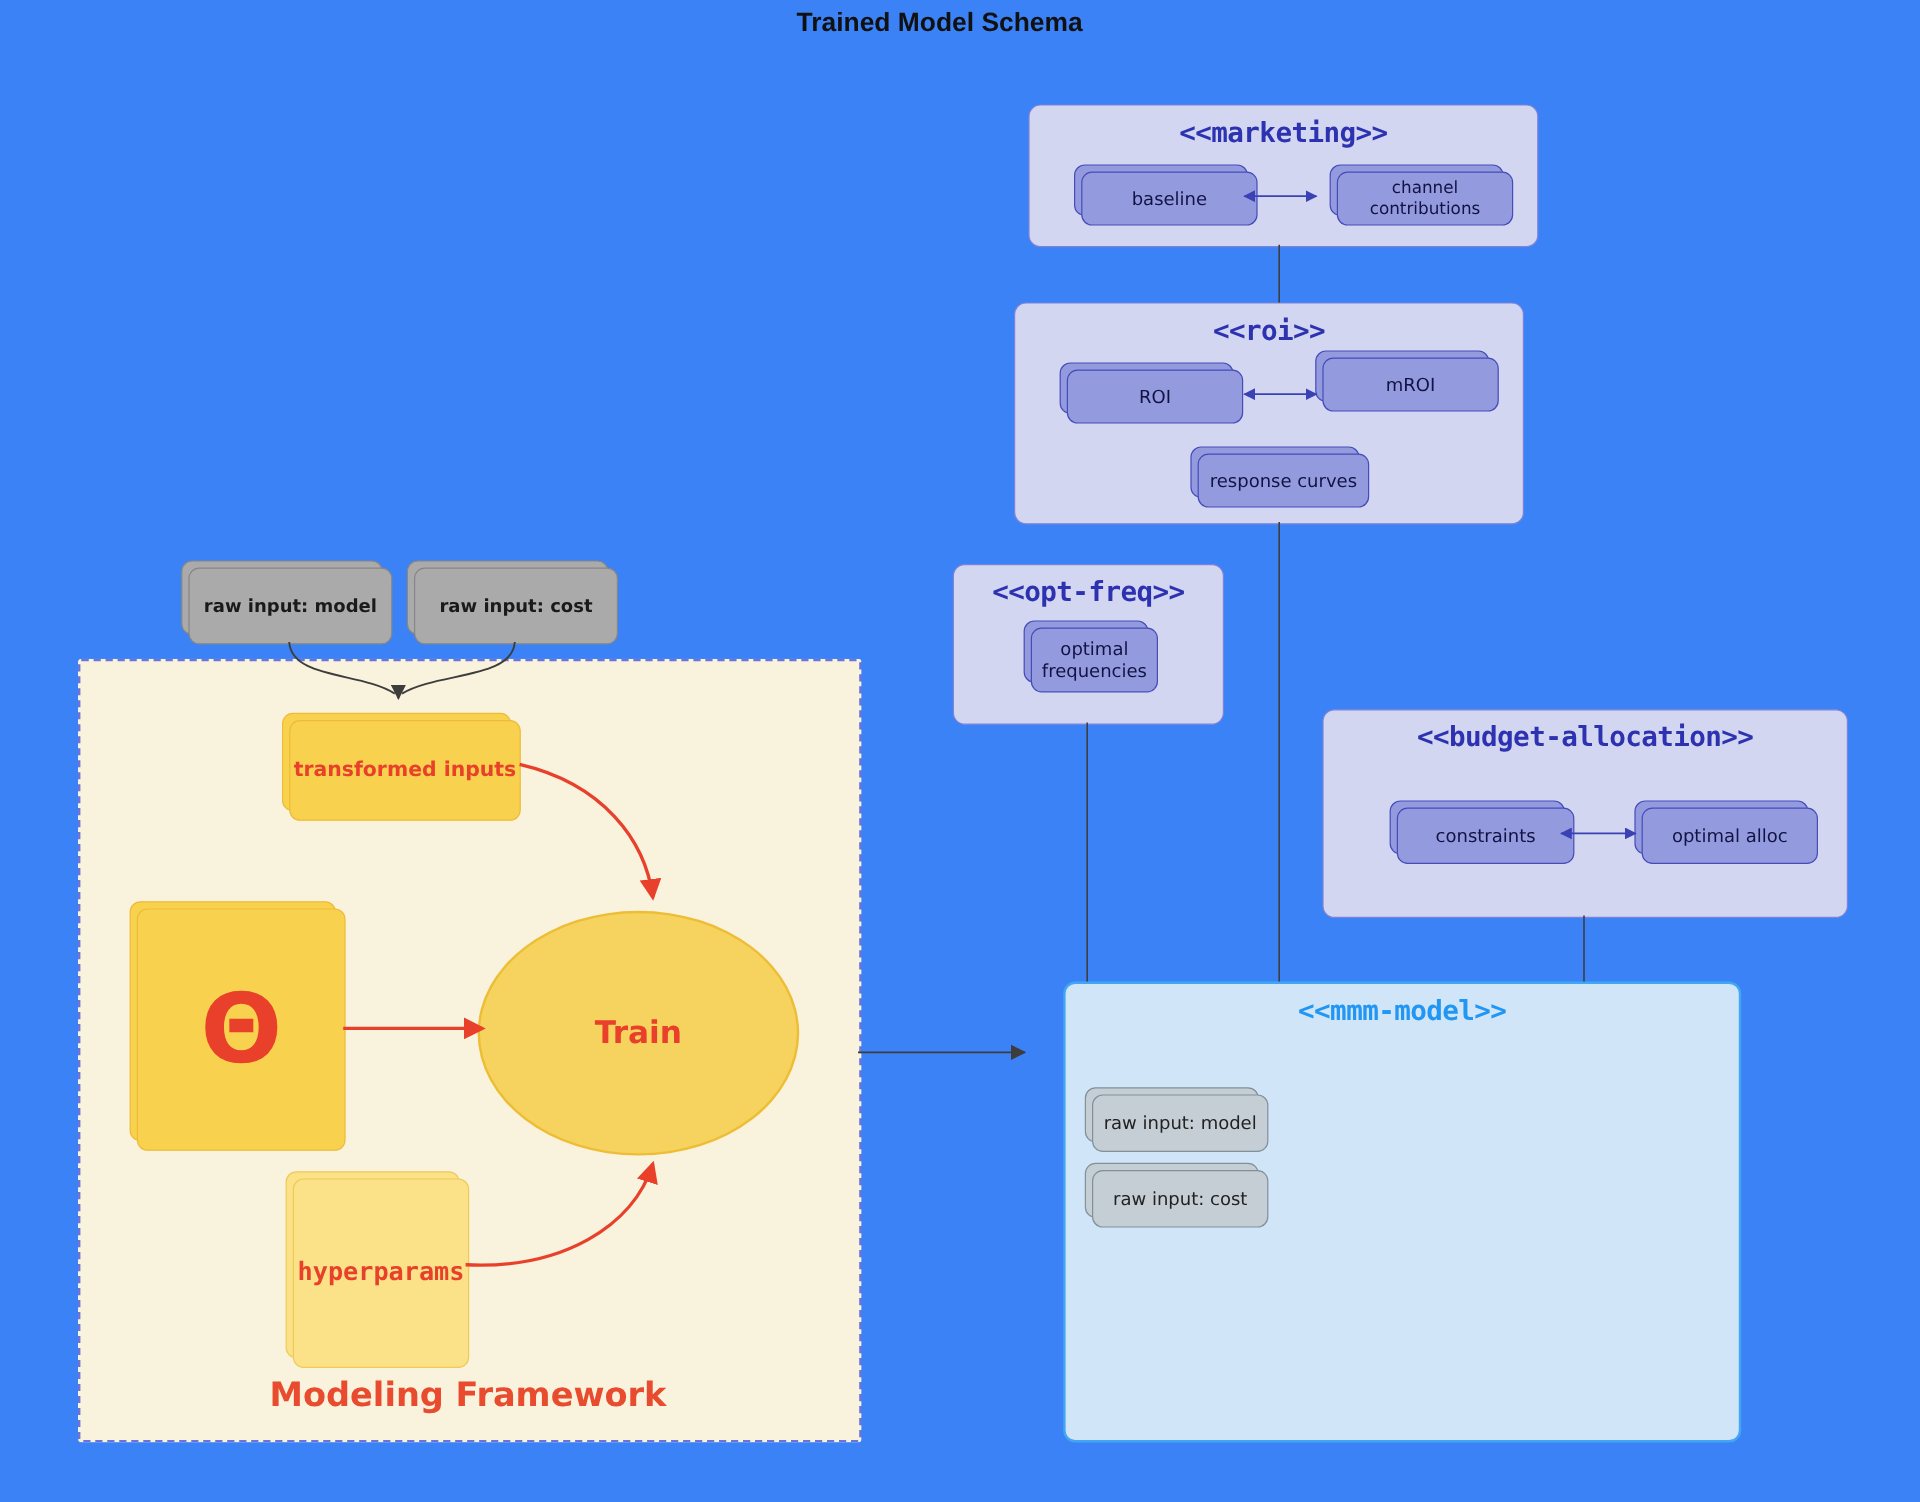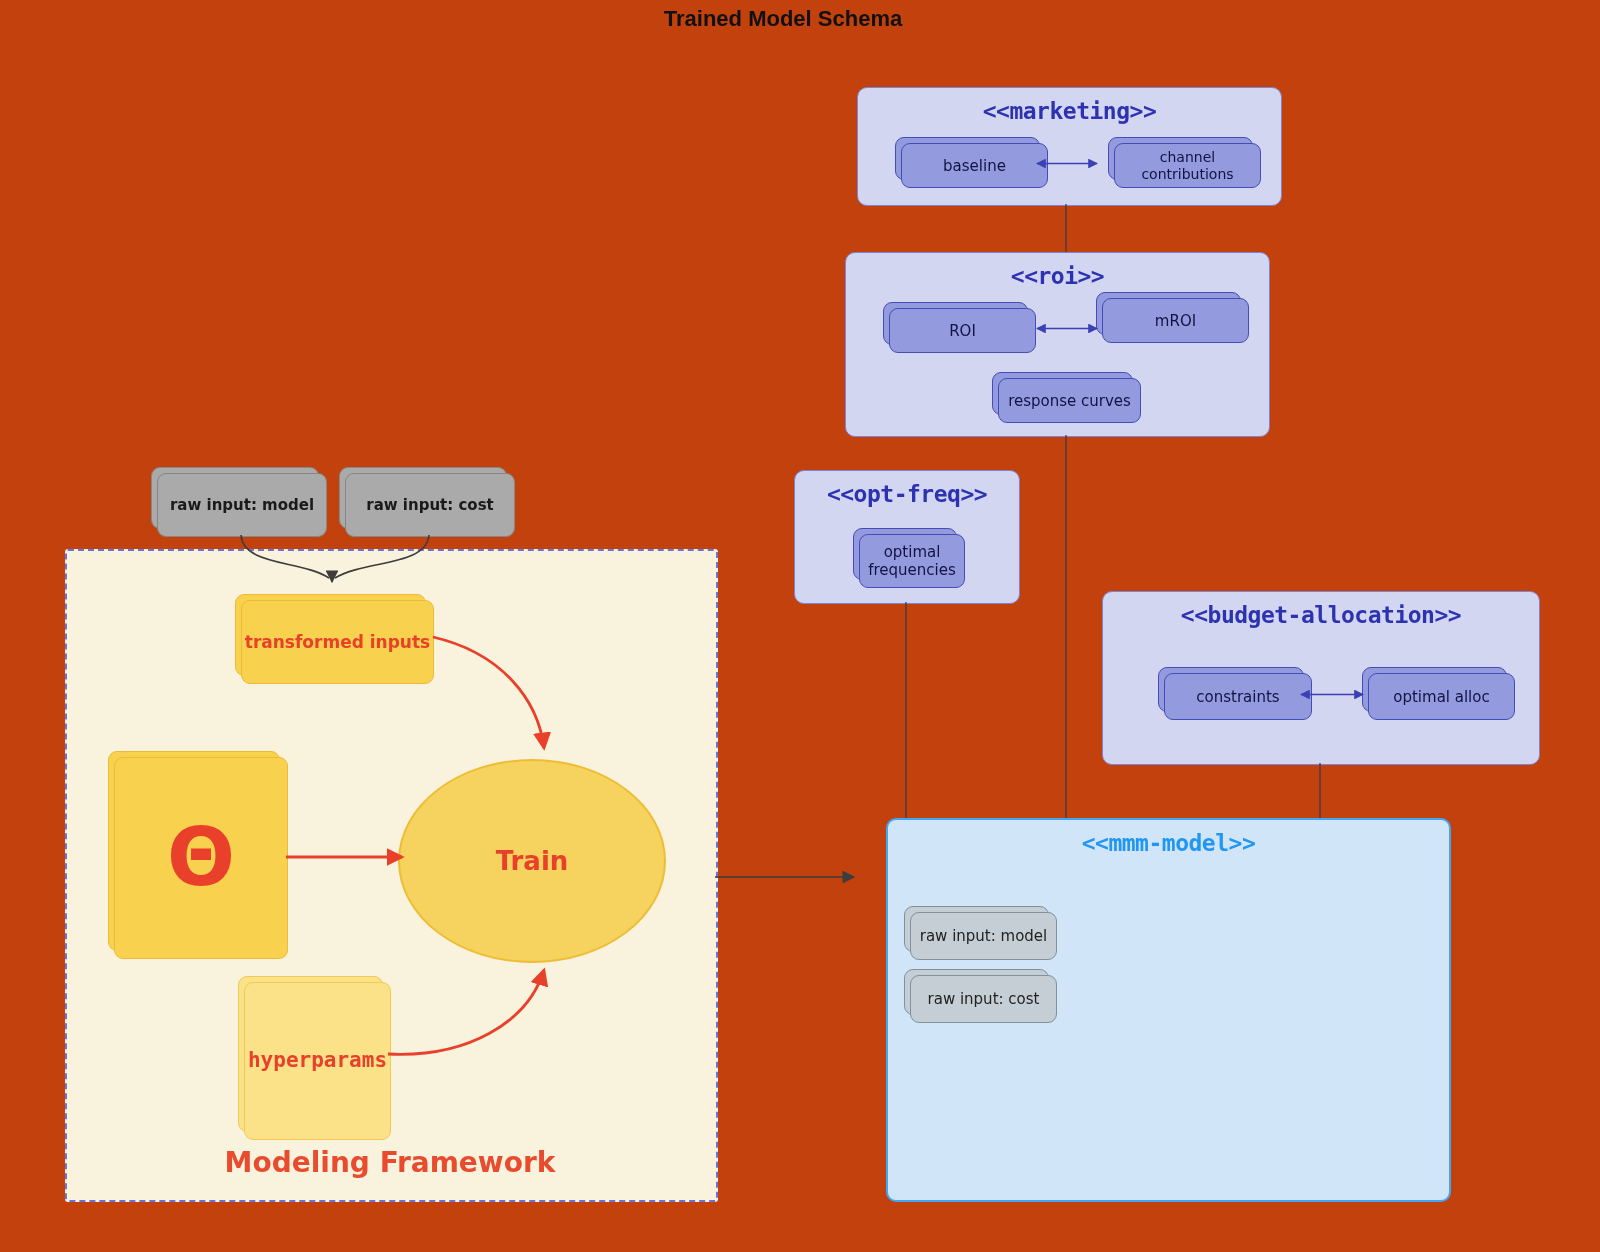--- a/index.html
+++ b/index.html
@@ -1,17 +1,17 @@
 <!DOCTYPE html>
 <html><head>
 <meta charset="utf-8">
 <style>
   html,body{margin:0;padding:0;background:#f7f7f8;}
   .canvas{
-    position:relative;width:1600px;height:1252px;background:#c2410c;
+    position:relative;width:1600px;height:1252px;background:#3b82f6;
     font-family:"DejaVu Sans",sans-serif;overflow:hidden;z-index:0;
   }
   .page-title{
     position:absolute;left:0;top:6px;width:1566px;text-align:center;
     font-family:"Liberation Sans",sans-serif;font-weight:bold;font-size:22px;color:#111;
   }
   
   .container{position:absolute;border-radius:10px;z-index:0;}
   .c-purple{background:#d3d6f1;border:1.5px solid #7d83d8;}
   .c-blue{background:#d0e6f8;border:2px solid #41a6f3;margin-left:24px;}
@@ -97,21 +97,21 @@
     <div class="node stk n-purple" style="left:256px;top:45px;width:145px;height:43px;">
       <span>mROI</span>
     </div>
     <div class="node stk n-purple" style="left:152px;top:125px;width:141px;height:43px;">
       <span>response curves</span>
     </div>
   </div>
 
   <div class="container c-purple" style="left:794px;top:470px;width:224px;height:132px;">
     <div class="c-title">&lt;&lt;opt-freq&gt;&gt;</div>
-    <div class="node stk n-purple" style="left:64px;top:63px;width:104px;height:52px;">
+    <div class="node stk n-purple" style="left:64px;top:52px;width:104px;height:52px;">
       <span>optimal frequencies</span>
     </div>
   </div>
 
   <div class="container c-purple" style="left:1102px;top:591px;width:436px;height:172px;">
     <div class="c-title">&lt;&lt;budget-allocation&gt;&gt;</div>
     <div class="node stk n-purple" style="left:49px;top:81px;width:146px;height:45px;margin-left:12px;">
       <span>constraints</span>
     </div>
     <div class="node stk n-purple" style="left:265px;top:81px;width:145px;height:45px;">

